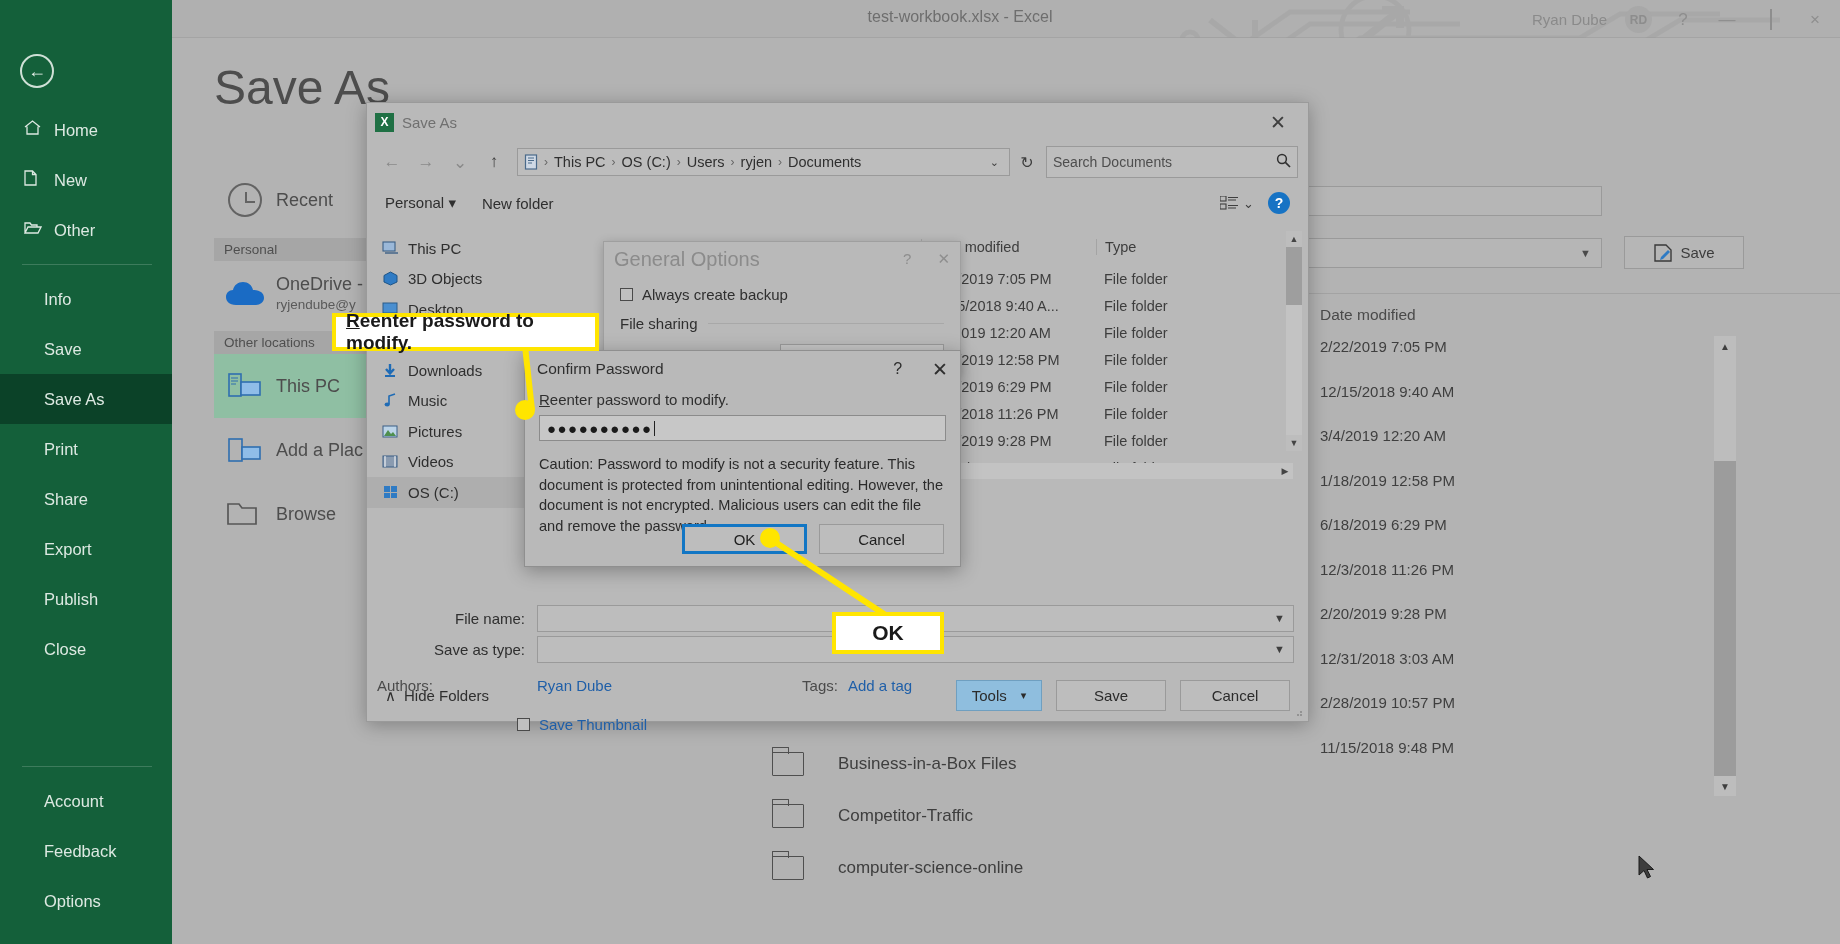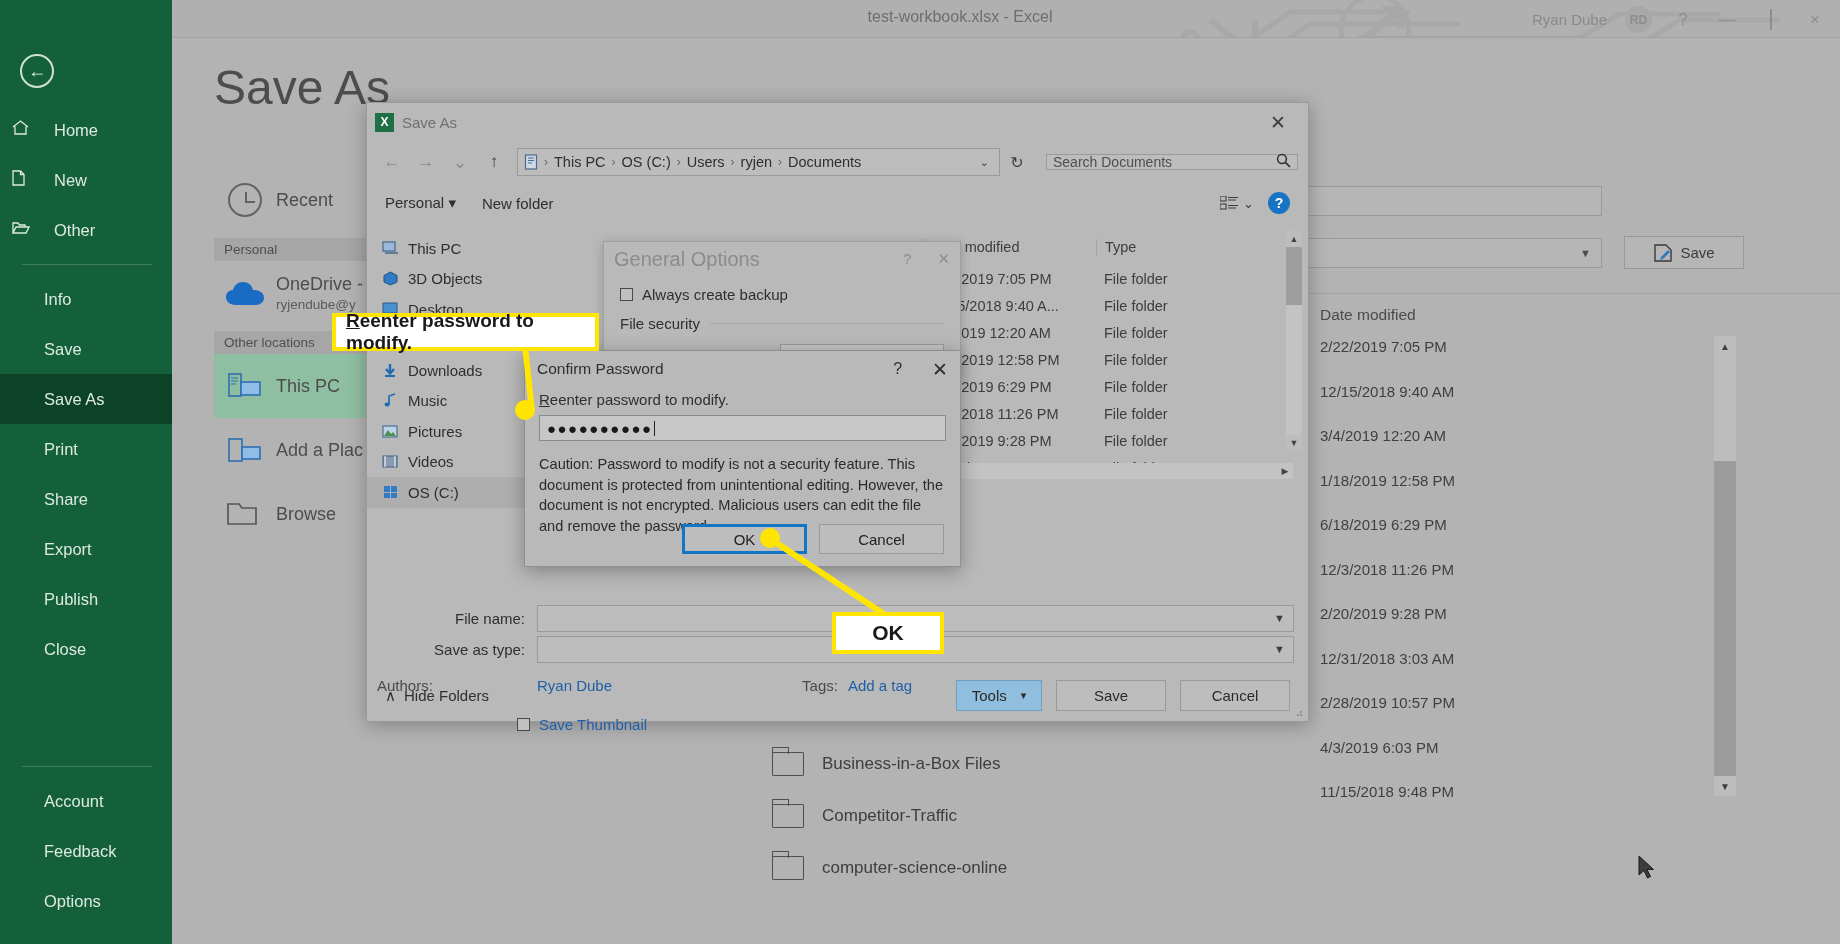--- a/index.html
+++ b/index.html
@@ -40,21 +40,21 @@
     position: absolute; left: 20px; top: 54px;
     width: 34px; height: 34px; border-radius: 50%;
     border: 2px solid #cfe0d6; color: #e6efe9;
     display: flex; align-items: center; justify-content: center; font-size: 18px;
   }
   .nav-list { position: absolute; left: 0; top: 105px; width: 172px; }
   .nav-item {
     height: 50px; display: flex; align-items: center;
     color: #dde9e2; font-size: 16.5px; padding-left: 20px;
   }
-  .nav-item.icon-row { padding-left: 12px; gap: 12px; }
+  .nav-item.icon-row { padding-left: 24px; }
   .nav-item .ni-ico { width: 30px; font-size: 17px; color: #dde9e2; }
   .nav-item.indent { padding-left: 44px; }
   .nav-item.active { background: #0b4228; }
   .nav-sep { margin: 9px 20px 9px 22px; height: 1px; background: #3d7c5c; }
   .nav-bottom { position: absolute; left: 0; bottom: 18px; width: 172px; }
 
   
   .backbody { position: absolute; left: 172px; top: 38px; width: 1668px; height: 906px; background: #b3b3b3; }
   .bb-title { position: absolute; left: 42px; top: 22px; font-size: 48px; color: #4d4d4d; font-weight: 300; }
   .places { position: absolute; left: 42px; top: 130px; width: 380px; }
@@ -88,21 +88,21 @@
   .rc-dates { position:absolute; left:1148px; top:300px; width:300px; }
   .rc-date { height:44.5px; font-size:15px; color:#3f3f3f; }
   .rc-scrollbar {
     position:absolute; left:1542px; top:298px; width:22px; height:460px; background:#9c9c9c;
   }
   .rc-sb-arrow { width:22px; height:20px; background:#bdbdbd; display:flex; align-items:center; justify-content:center; font-size:10px; color:#3e3e3e; }
   .rc-sb-thumb { position:absolute; left:0; top:20px; width:22px; height:105px; background:#bdbdbd; }
 
   
   .bgfolders { position:absolute; left:600px; top:700px; width:500px; }
-  .bgfolder-row { display:flex; align-items:center; height:52px; gap:18px; }
+  .bgfolder-row { display:flex; align-items:center; height:52px; gap:34px; }
   .fldr {
     width: 32px; height: 24px; border: 1.6px solid #4f4f4f; border-radius: 1px; position:relative;
   }
   .fldr:before { content:""; position:absolute; left:-1px; top:-6px; width:15px; height:6px; border:1.6px solid #4f4f4f; border-bottom:none; border-radius:1px 1px 0 0; }
   .bgfolder-lbl { font-size:17px; color:#3e3e3e; }
 
   
   .cursor { position:absolute; left:1638px; top:855px; }
 
   
@@ -123,22 +123,22 @@
   .navbtn.en { color:#3e3e3e; }
   .crumbbar {
     flex: 1; height: 28px; background: #bdbdbd; border: 1px solid #9a9a9a;
     display:flex; align-items:center; padding: 0 6px; gap: 4px; margin-left: 4px; max-width: 520px;
   }
   .crumb { font-size: 14.5px; color: #2f2f2f; padding: 0 2px; }
   .crumb-sep { font-size: 12px; color: #666; }
   .crumb-caret { margin-left:auto; font-size: 11px; color:#3e3e3e; padding-right:4px; }
   .refresh { font-size: 16px; color:#3e3e3e; width: 26px; text-align:center; }
   .searchbox {
-    width: 252px; height: 16px; background:#bdbdbd; border:1px solid #9a9a9a;
-    display:flex; align-items:center; padding: 0 6px; margin-left: 12px;
+    width: 252px; height: 32px; background:#bdbdbd; border:1px solid #9a9a9a;
+    display:flex; align-items:center; padding: 0 6px; margin-left: 2px;
   }
   .search-ph { font-size:14px; color:#4e4e4e; flex:1; }
   .search-ico { font-size:15px; color:#2f2f2f; }
 
   .sa-tools { height: 40px; display:flex; align-items:center; padding: 0 18px; gap: 26px; }
   .tool-lbl { font-size: 15px; color: #2f2f2f; }
   .sa-tools .right { margin-left:auto; display:flex; align-items:center; gap: 14px; }
   .viewbtn { display:flex; align-items:center; gap:5px; font-size:13px; color:#3e3e3e; }
   .helpbtn {
     width: 22px; height: 22px; border-radius: 50%; background: #1773c4; color:#fff;
@@ -412,21 +412,20 @@
     <div class="rc-dates">
       <div class="rc-date">2/22/2019 7:05 PM</div>
       <div class="rc-date">12/15/2018 9:40 AM</div>
       <div class="rc-date">3/4/2019 12:20 AM</div>
       <div class="rc-date">1/18/2019 12:58 PM</div>
       <div class="rc-date">6/18/2019 6:29 PM</div>
       <div class="rc-date">12/3/2018 11:26 PM</div>
       <div class="rc-date">2/20/2019 9:28 PM</div>
       <div class="rc-date">12/31/2018 3:03 AM</div>
       <div class="rc-date">2/28/2019 10:57 PM</div>
-      <div class="rc-date">4/3/2019 6:03 PM</div>
       <div class="rc-date">11/15/2018 9:48 PM</div>
     </div>
     <div class="rc-scrollbar">
       <div class="rc-sb-arrow">▲</div>
       <div class="rc-sb-thumb"></div>
       <div class="rc-sb-arrow" style="position:absolute;left:0;bottom:0">▼</div>
     </div>
 
     <div class="bgfolders">
       <div class="bgfolder-row">
@@ -706,21 +705,21 @@
         <span>?</span>
         <span>✕</span>
       </span>
     </div>
     <div class="go-body">
       <div class="go-cb">
         <span class="cbox"></span>
         <span>Always create backup</span>
       </div>
       <div class="go-fs">
-        <span>File security</span>
+        <span>File sharing</span>
         <span class="line"></span>
       </div>
       <div class="go-row">
         <span class="k">Password to open:</span>
         <span class="f"></span>
       </div>
     </div>
   </div>
 
   <div class="confirm">

